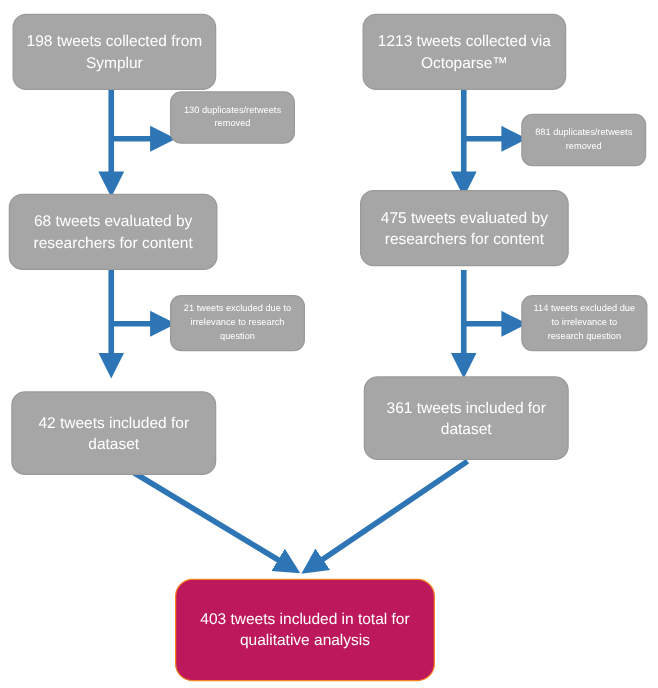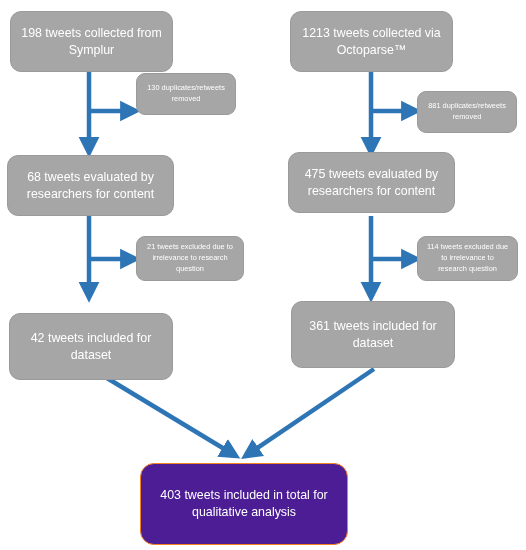--- a/index.html
+++ b/index.html
@@ -28,21 +28,21 @@
     color: #ffffff;
     line-height: 1.35;
     padding: 12px 8px;
     -webkit-font-smoothing: antialiased;
   }
   .node.gray {
     background: #a6a6a6;
     border: 1px solid #9a9a9a;
   }
   .node.orange {
-    background: #4c1d95;
+    background: #be185d;
     border: 1px solid #F58220;
     justify-content: center;
   }
   .node.big {
     border-radius: 11px;
     font-size: 12.4px;
   }
   .node.small {
     border-radius: 9px;
     font-size: 7.4px;

